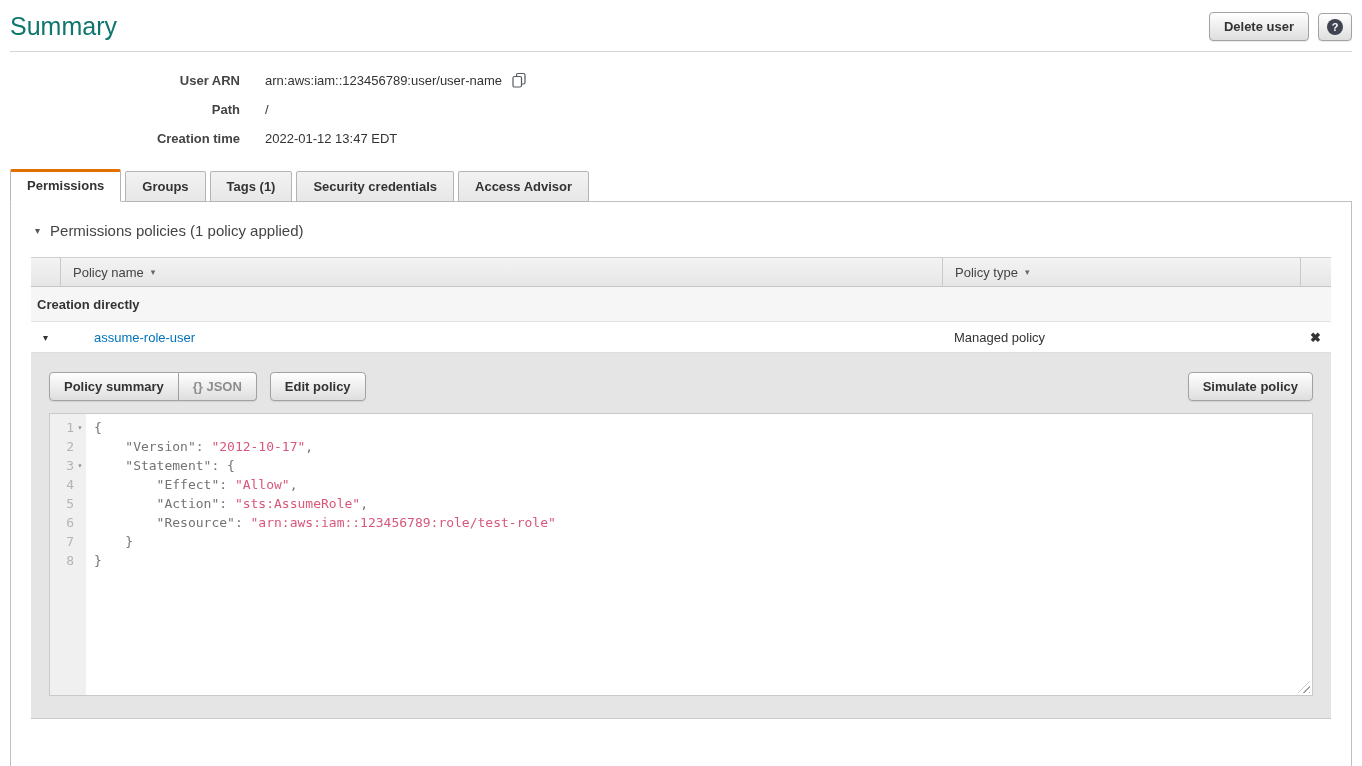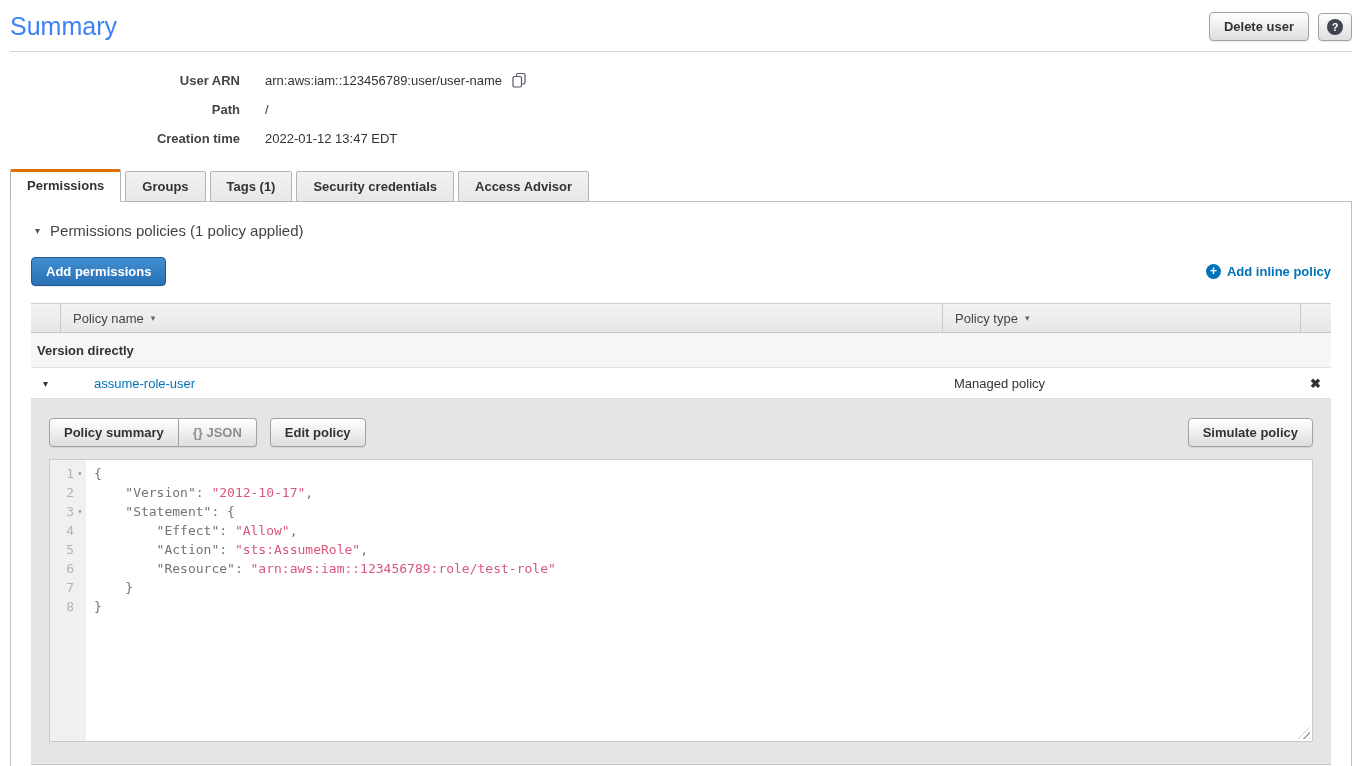--- a/index.html
+++ b/index.html
@@ -6,21 +6,21 @@
   html, body { width: 1362px; height: 766px; overflow: hidden; }
   body {
     font-family: "Liberation Sans", sans-serif;
     font-size: 13px;
     color: #333;
     background: #fff;
   }
 
   
   .page-header { display: flex; align-items: center; padding: 12px 10px 10px 10px; }
-  .page-title { font-size: 25px; font-weight: 400; color: #3b82f6; }
+  .page-title { font-size: 25px; font-weight: 400; color: #0f766e; }
   .header-actions { margin-left: auto; display: flex; gap: 9px; align-items: center; }
 
   .btn {
     display: inline-flex; align-items: center; justify-content: center;
     background: linear-gradient(#ffffff, #dedede);
     border: 1px solid #a2a2a2; border-radius: 4px;
     font: bold 13px "Liberation Sans", sans-serif; color: #333;
     padding: 6px 14px; cursor: pointer; box-shadow: 0 1px 1px rgba(0,0,0,.08);
   }
   .btn-help { padding: 5px 8px; }
@@ -174,43 +174,36 @@
     <div class="tab">Access Advisor</div>
   </div>
 
   <div class="panel">
 
     <div class="section-expander">
       <span class="caret">▾</span>
       <span>Permissions policies (1 policy applied)</span>
     </div>
 
-    <div class="perm-toolbar">
-      <button class="btn btn-primary">Add permissions</button>
-      <div class="add-inline">
-        <span class="plus-circle">+</span>
-        <span>Add inline policy</span>
-      </div>
-    </div>
 
     <div>
       <div class="tbl-header">
         <div class="th"></div>
         <div class="th bordered">
           <span>Policy name</span>
           <span class="sort-caret">▾</span>
         </div>
         <div class="th bordered">
           <span>Policy type</span>
           <span class="sort-caret">▾</span>
         </div>
         <div class="th bordered"></div>
       </div>
 
-      <div class="group-row">Version directly</div>
+      <div class="group-row">Creation directly</div>
 
       <div class="policy-row">
         <div class="row-caret">▾</div>
         <a class="policy-link">assume-role-user</a>
         <div class="policy-type">Managed policy</div>
         <div class="row-close">✖</div>
       </div>
 
       <div class="detail-row">
         <div class="detail-toolbar">

